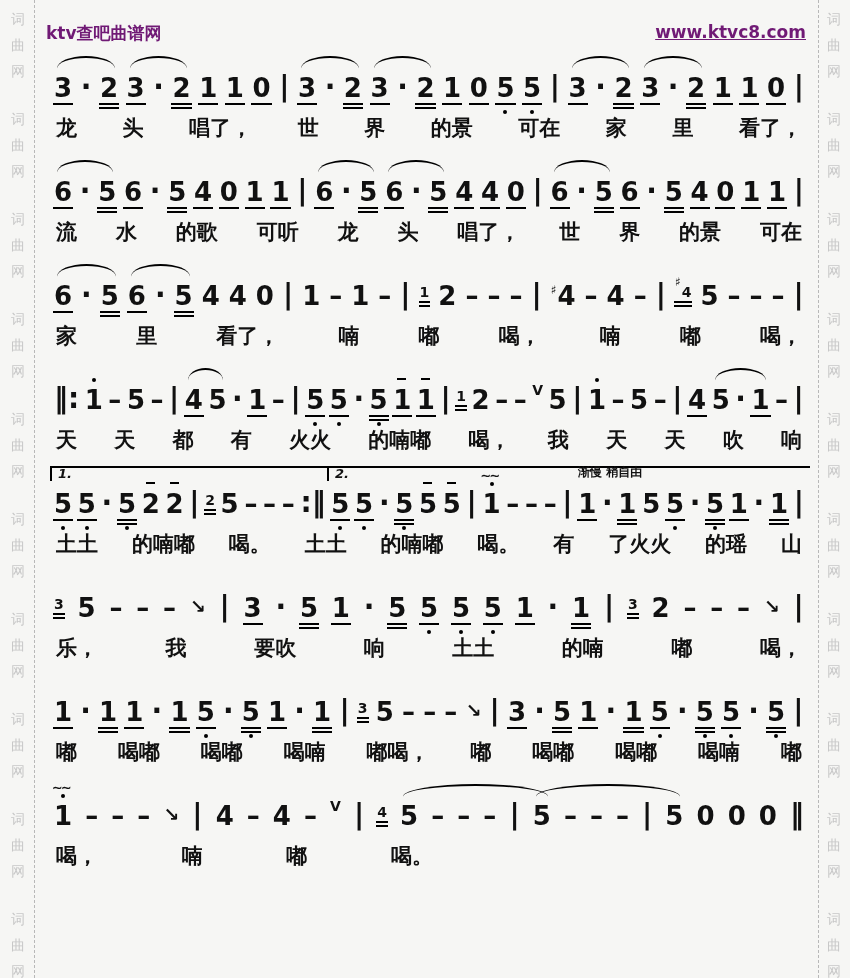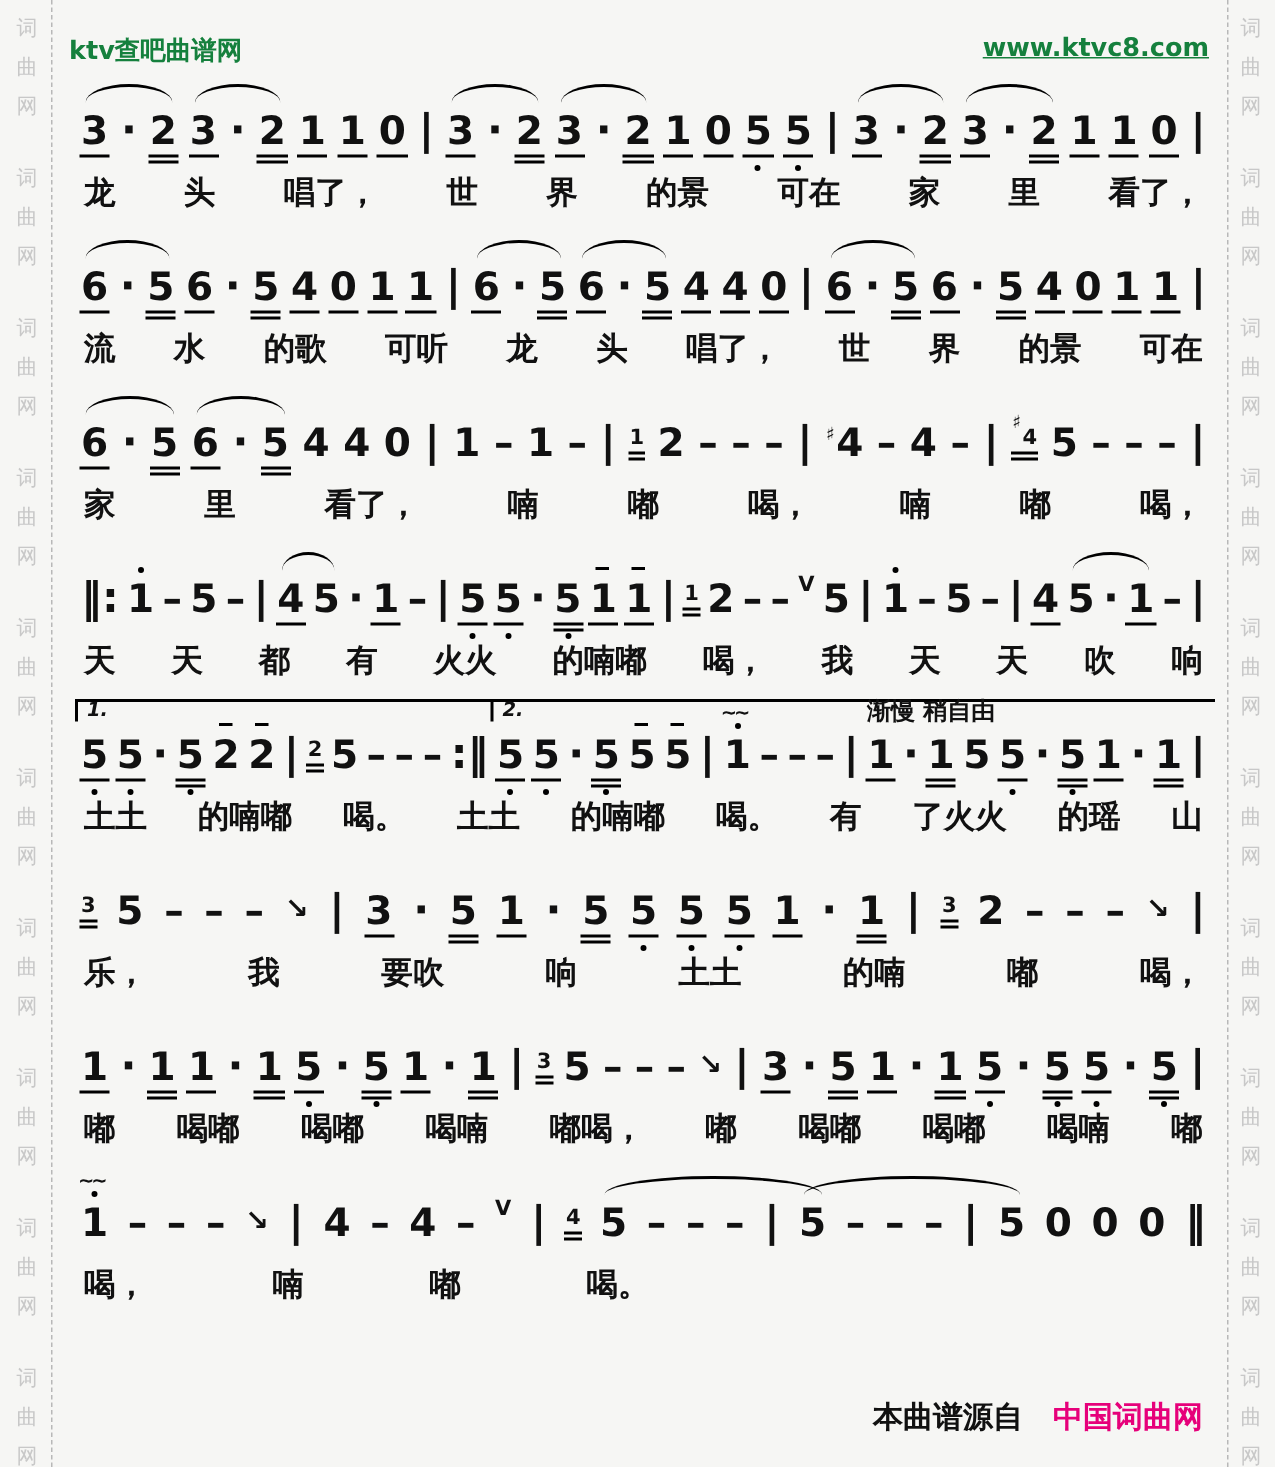--- a/index.html
+++ b/index.html
@@ -9,21 +9,21 @@
     font-family:"DejaVu Sans", sans-serif;
   }
   
   .wm{position:absolute; top:6px; width:24px; text-align:center; color:#c8c8c8; font-size:14px;}
   .wm-left{left:6px;} .wm-right{right:4px;}
   .wm-group{margin-bottom:22px;}
   .wm-char{line-height:26px;}
   .rule{position:absolute; top:0; bottom:0; width:0; border-left:1px dashed #b8b8b8;}
   .rule-left{left:34px;} .rule-right{right:31px;}
   
-  .site-link{position:absolute; top:22px; font-size:17px; font-weight:600; color:#15803d; text-decoration:none; cursor:pointer;}
+  .site-link{position:absolute; top:22px; font-size:17px; font-weight:600; color:#701a75; text-decoration:none; cursor:pointer;}
   .site-link.left{left:46px;}
   .site-link.right{right:44px;text-decoration:underline;}
   
   .score{position:absolute; left:52px; right:44px; top:50px;}
   .system{margin-bottom:7px;}
   .notes-row{
     position:relative; display:flex; justify-content:space-between; align-items:flex-end;
     padding:24px 2px 13px; height:27px;
   }
   .tok{position:relative; display:inline-block; font-weight:bold; font-size:26px; line-height:1; text-align:center;}
@@ -37,21 +37,21 @@
   .ul1{bottom:-4px;} .ul2{bottom:-8px;}
   .od{position:absolute; left:50%; width:4px; height:4px; margin-left:-2px; border-radius:50%; background:#000;}
   .od.lo{bottom:-13px;} .od.hi{top:-9px;}
   .da{position:absolute; top:-9px; left:50%; width:9px; height:2px; margin-left:-5px; background:#000;}
   .mo{position:absolute; top:-22px; left:-2px; font-size:13px; font-style:normal; letter-spacing:-2px; white-space:nowrap;}
   .sh{font-size:12px; font-style:normal; vertical-align:11px; margin-right:1px;}
   .arc{position:absolute; top:6px; height:13px; border-top:2px solid #000;
        border-radius:60% 60% 0 0 / 100% 100% 0 0;}
   .volta{position:absolute; top:0; height:13px; border-top:2px solid #000; border-left:2px solid #000;}
   .volta-label{position:absolute; left:6px; top:-2px; font-size:13px; font-weight:bold;}
-  .tempo{position:absolute; top:-2px; font-size:16px; font-weight:bold; white-space:nowrap;}
+  .tempo{position:absolute; top:-2px; font-size:12px; font-weight:bold; white-space:nowrap;}
   .lyrics-row{
     display:flex; justify-content:space-between; align-items:flex-start;
     height:33px; padding:0 4px; font-size:21px; font-weight:bold;
   }
   
   .note-line{position:absolute; left:56px; top:899px; font-size:20px; font-weight:bold;}
   .source{position:absolute; right:48px; top:931px; font-size:20px; font-weight:bold; display:flex; gap:20px; align-items:baseline;}
   .source .pink{color:#e6007a; text-decoration:none; cursor:pointer;}
 </style>
 </head>
@@ -566,17 +566,13 @@
         <div class="lyrics-row" style="width: 50%;">
           <span class="syll">喝，</span>
           <span class="syll">喃</span>
           <span class="syll">嘟</span>
           <span class="syll">喝。</span>
         </div>
       </div>
     </div>
 
 
-  <div class="source">
-    <span>本曲谱源自</span>
-    <a class="pink">中国词曲网</a>
-  </div>
 </div>
 
 </body></html>

